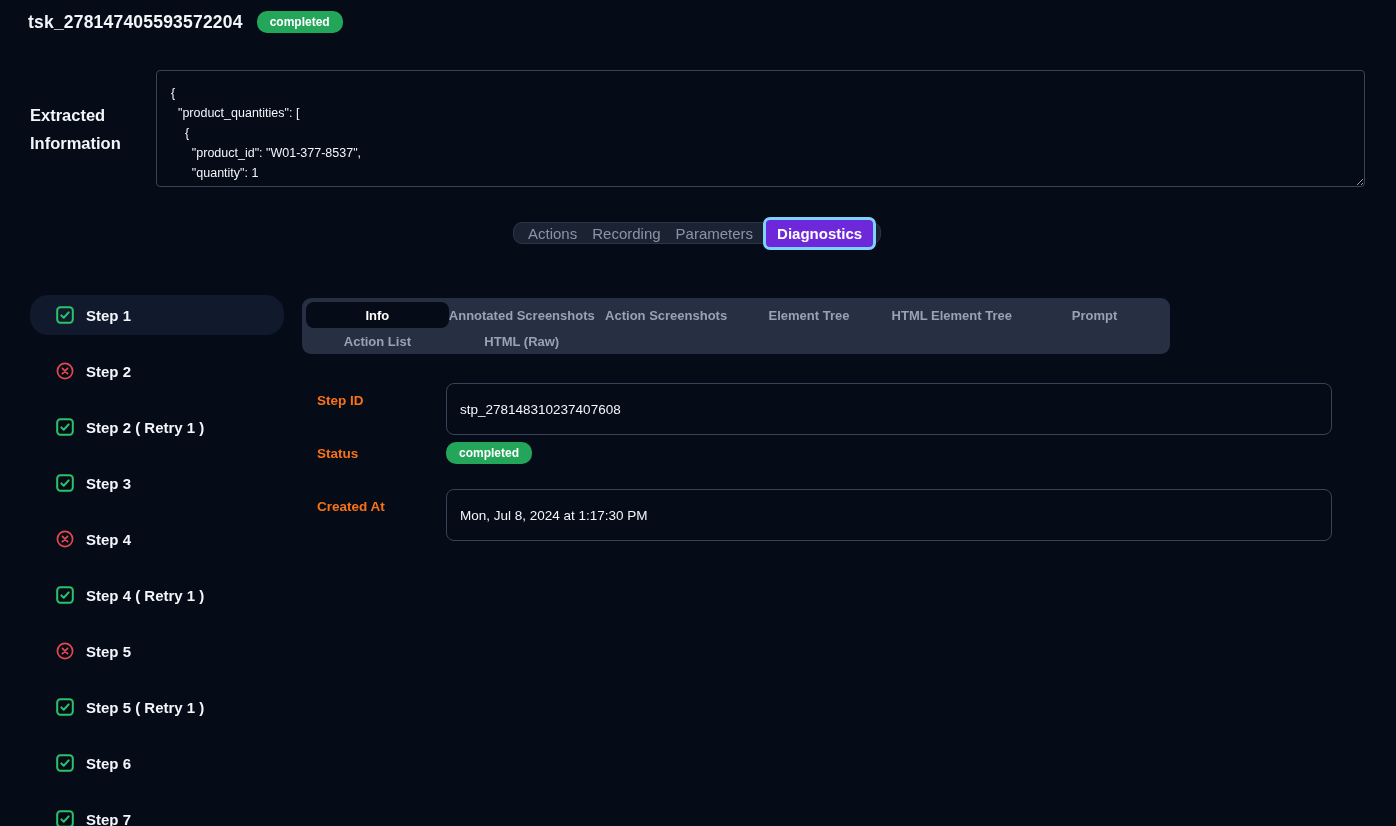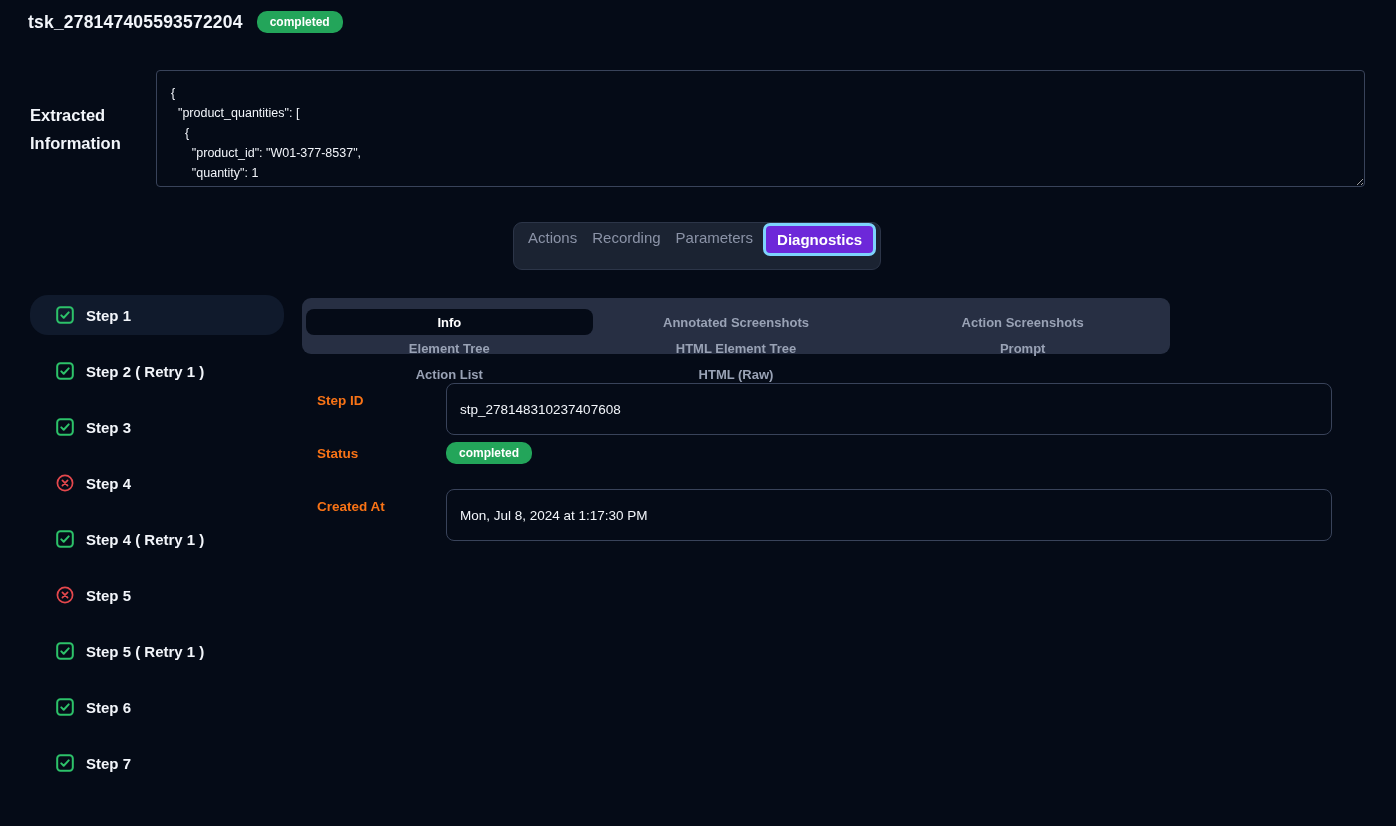--- a/index.html
+++ b/index.html
@@ -27,23 +27,23 @@
     font-size:16.5px; font-weight:700; line-height:28px;
   }
   .extracted-textarea {
     position:absolute; left:156px; top:70px; width:1209px; height:117px;
     background:transparent; border:1px solid #39435a; border-radius:4px;
     color:#f2f5fa; font-family:"Liberation Sans","DejaVu Sans",sans-serif;
     font-size:12.5px; line-height:20px; padding:12px 14px;
     resize:both; outline:none; white-space:pre; overflow:hidden;
   }
   .main-tab-bar {
-    position:absolute; left:513px; top:222px; width:368px; height:48px;
+    position:absolute; left:513px; top:222px; width:368px; height:22px;
     background:#1b2332; border:1px solid #2c3548; border-radius:9px;
-    display:flex; align-items:flex-start; gap:5px; padding:0 9px;
+    display:flex; align-items:center; gap:5px; padding:0 9px;
   }
   .main-tab {
     color:#8b93a7; font-size:15px; padding:6px 5px;
     cursor:pointer; white-space:nowrap;
   }
   .main-tab.active {
     color:#ffffff; font-weight:700; background:#6d28d9;
     border:3px solid #7dd3fc; border-radius:7px; padding:5px 11px;
   }
   .step-list { position:absolute; left:30px; top:295px; width:254px; }
@@ -51,22 +51,22 @@
     height:40px; border-radius:18px;
     display:flex; align-items:center;
     padding:0 12px 0 26px; margin-bottom:16px; cursor:pointer;
   }
   .step-item.selected { background:#101a2c; }
   .step-icon { width:18px; height:18px; margin-right:12px; display:inline-flex; flex:none; }
   .step-label { font-size:15px; font-weight:600; color:#f2f5fa; white-space:nowrap; }
   .sub-tab-bar {
     position:absolute; left:302px; top:298px; width:868px; height:56px;
     background:#272f43; border-radius:9px;
-    display:grid; grid-template-columns:repeat(3,1fr); grid-auto-rows:26px;
-    padding:11px 4px;
+    display:grid; grid-template-columns:repeat(6,1fr); grid-auto-rows:26px;
+    padding:4px 4px;
   }
   .sub-tab {
     display:flex; align-items:center; justify-content:center;
     color:#99a2b5; font-size:13px; font-weight:600;
     border-radius:8px; cursor:pointer; white-space:nowrap;
   }
   .sub-tab.active { background:#050b17; color:#ffffff; font-weight:700; }
   .field-label {
     position:absolute; left:317px;
     font-size:13.5px; font-weight:700; color:#f97316;
@@ -110,20 +110,29 @@
 
 <div class="step-list">
     <div class="step-item selected">
       <span class="step-icon">
         <svg viewBox="0 0 18 18" width="18" height="18">
           <rect x="1.2" y="1.2" width="15.6" height="15.6" rx="3.2" fill="none" stroke="#2dc26a" stroke-width="2"></rect>
           <path d="M5.3 9.4l2.4 2.4 5-5.4" fill="none" stroke="#2dc26a" stroke-width="2" stroke-linecap="round" stroke-linejoin="round"></path>
         </svg>
       </span>
       <span class="step-label">Step 1</span>
+    </div>
+    <div class="step-item">
+      <span class="step-icon">
+        <svg viewBox="0 0 18 18" width="18" height="18">
+          <circle cx="9" cy="9" r="7.6" fill="none" stroke="#e5484d" stroke-width="1.7"></circle>
+          <path d="M6.4 6.4l5.2 5.2M11.6 6.4l-5.2 5.2" stroke="#e5484d" stroke-width="1.7" stroke-linecap="round"></path>
+        </svg>
+      </span>
+      <span class="step-label">Step 2</span>
     </div>
     <div class="step-item">
       <span class="step-icon">
         <svg viewBox="0 0 18 18" width="18" height="18">
           <rect x="1.2" y="1.2" width="15.6" height="15.6" rx="3.2" fill="none" stroke="#2dc26a" stroke-width="2"></rect>
           <path d="M5.3 9.4l2.4 2.4 5-5.4" fill="none" stroke="#2dc26a" stroke-width="2" stroke-linecap="round" stroke-linejoin="round"></path>
         </svg>
       </span>
       <span class="step-label">Step 2 ( Retry 1 )</span>
     </div>

